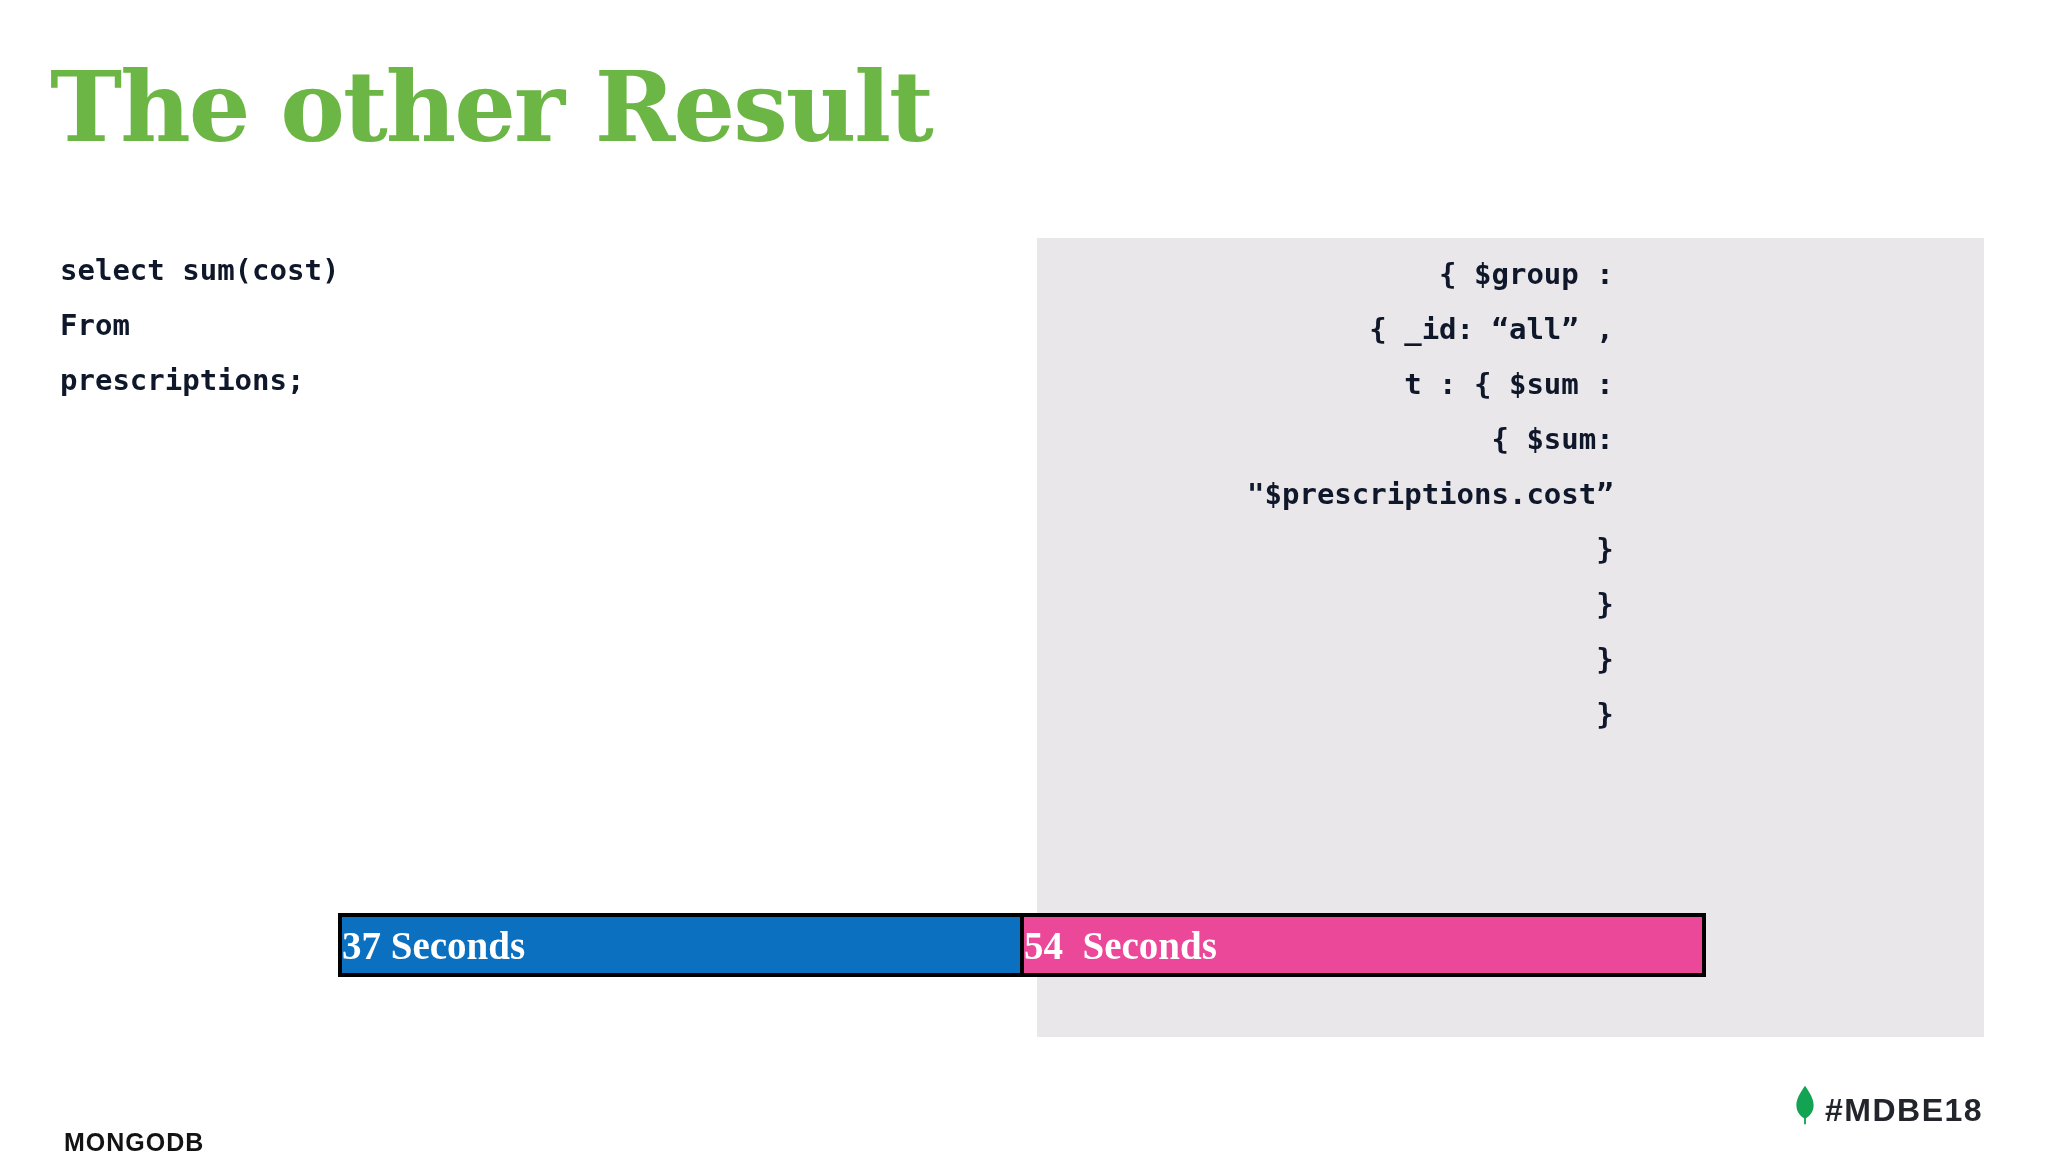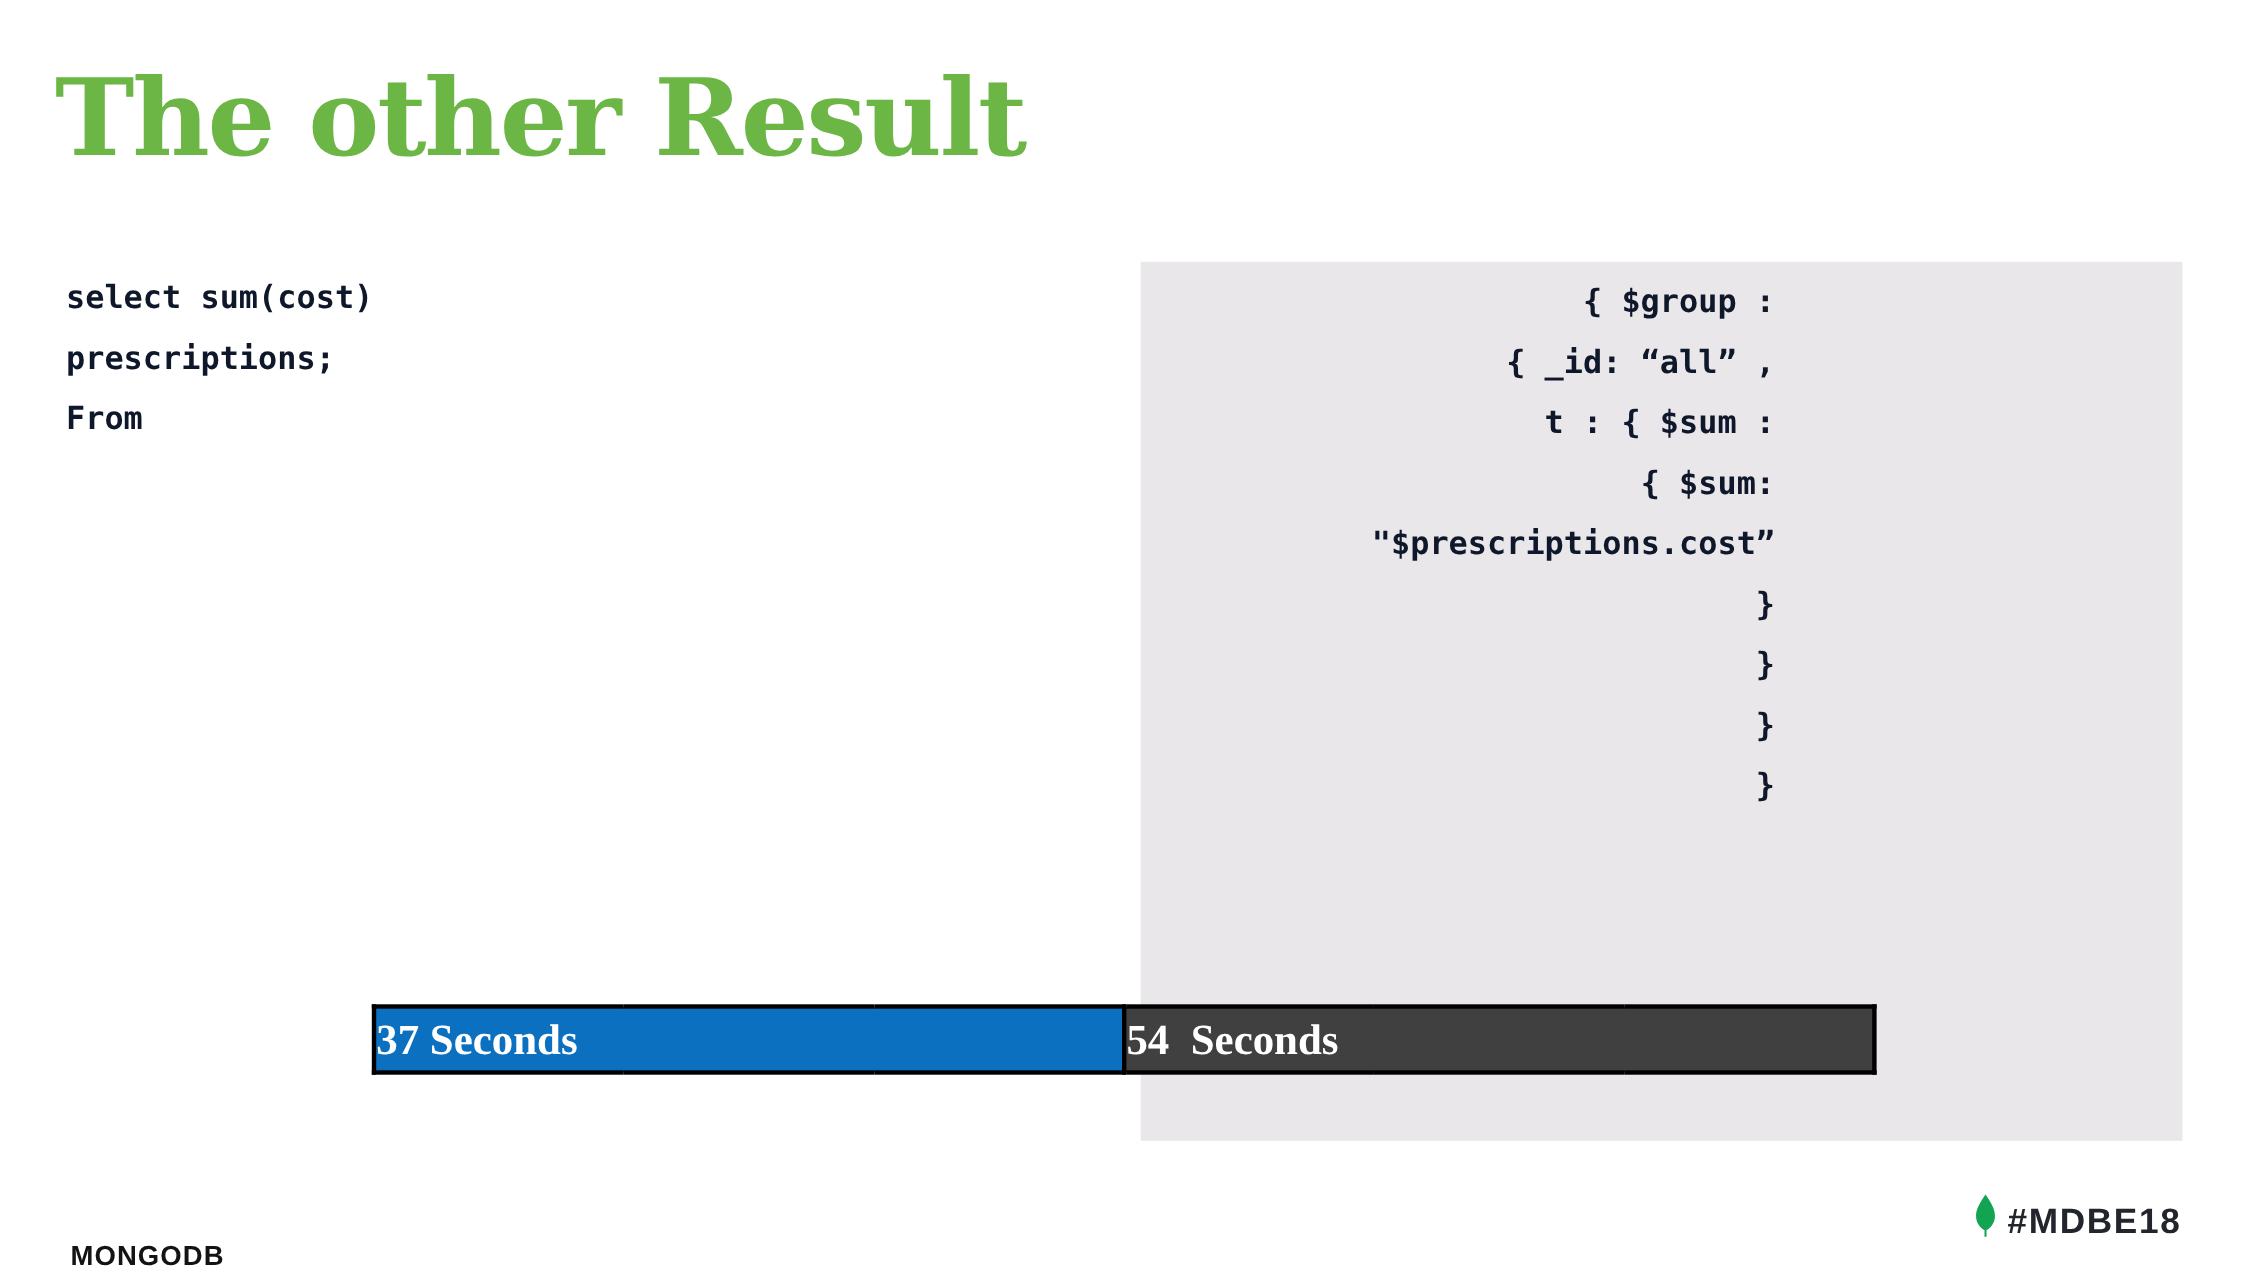--- a/index.html
+++ b/index.html
@@ -61,21 +61,21 @@
     text-align:left;
     vertical-align:middle;
     font-family:"Liberation Serif", serif;
     font-weight:700;
     color:#ffffff;
     white-space:pre;
   }
   .results th{height:56px;font-size:39px;}
   .results td{height:59px;font-size:37px;width:228px;}
   .cell-blue{background:#0C70C0;}
-  .cell-green{background:#404040;}
+  .cell-green{background:#ec4899;}
 
   
   .logo{
     position:absolute;left:64px;top:1082px;
     font-family:"Liberation Sans", sans-serif;
     font-weight:700;
     font-size:25px;
     line-height:24px;
     letter-spacing:1px;
     color:#131313;
@@ -103,22 +103,22 @@
 </style>
 </head>
 <body>
 
 <div class="slide">
 
   <div class="title">The other Result</div>
 
   <div class="sql">
     <div class="codeline">select sum(cost)</div>
+    <div class="codeline">From</div>
     <div class="codeline">prescriptions;</div>
-    <div class="codeline">From</div>
   </div>
 
   <div class="panel">
     <div class="code">
       <div class="codeline">{ $group :</div>
       <div class="codeline">  { _id: “all” ,</div>
       <div class="codeline">    t : { $sum :</div>
       <div class="codeline">          { $sum:</div>
       <div class="codeline">           "$prescriptions.cost”</div>
       <div class="codeline">          }</div>

